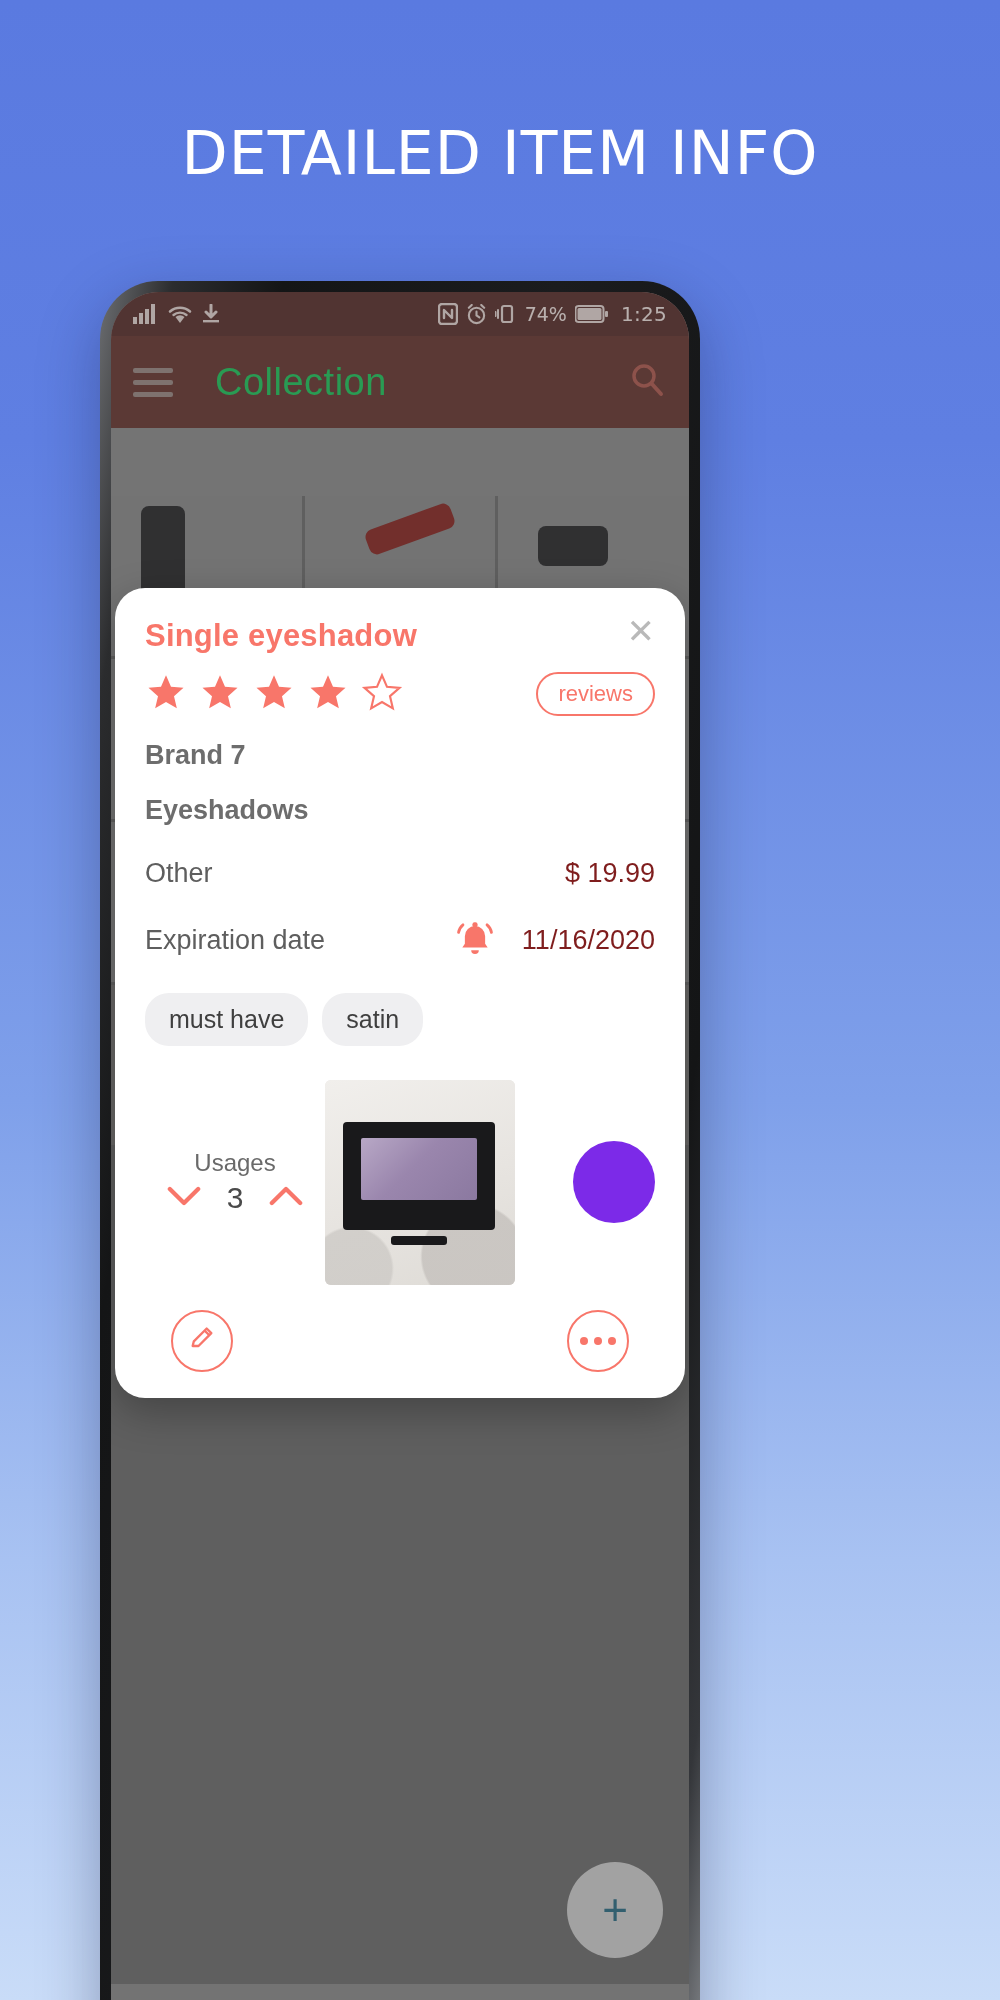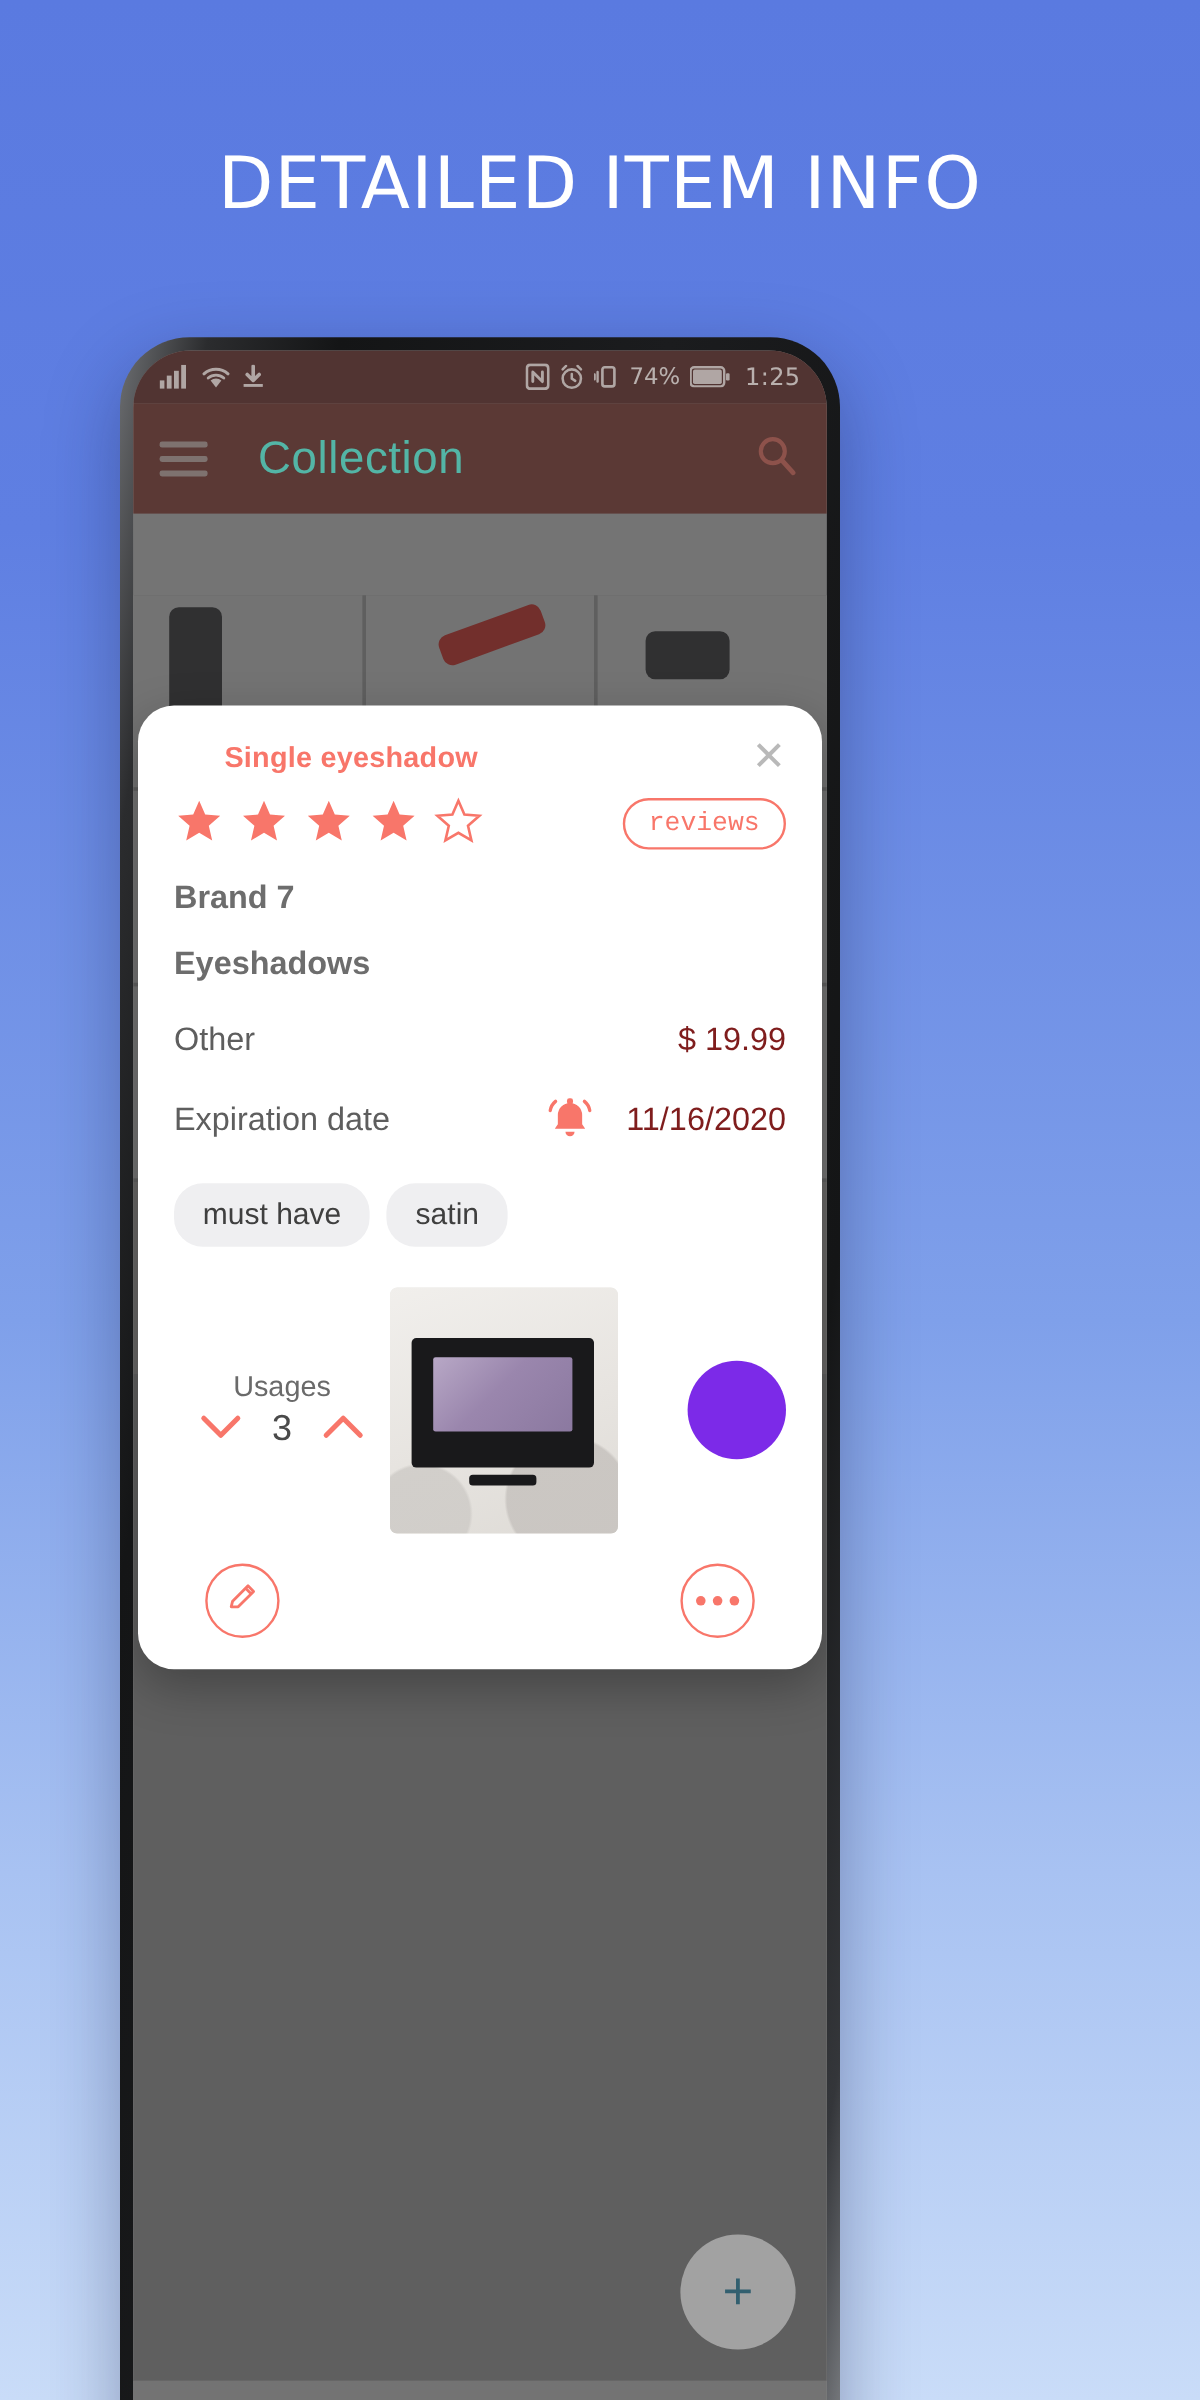--- a/index.html
+++ b/index.html
@@ -69,21 +69,21 @@
     position: absolute; top: 44px; left: 0; right: 0;
     height: 92px;
     background: #693833;
     display: flex; align-items: center;
     padding: 0 22px;
   }
   .hamburger { width: 40px; display: flex; flex-direction: column; gap: 7px; }
   .hamburger i { display: block; height: 5px; background: #9b8a86; border-radius: 2px; }
   .appbar-title {
     margin-left: 42px;
-    color: #5eead4;
+    color: #22c55e;
     font-size: 38px;
     font-weight: 300;
     letter-spacing: .5px;
   }
   .appbar-search { margin-left: auto; }
 
   .tabs {
     position: absolute; top: 136px; left: 0; right: 0;
     height: 68px;
     background: #8a8a8a;
@@ -155,34 +155,33 @@
     left: 4px; right: 4px;
     top: 296px;
     background: #ffffff;
     border-radius: 30px;
     padding: 30px 30px 26px 30px;
     box-shadow: 0 14px 40px rgba(0,0,0,.28);
   }
   .dlg-top { display: flex; align-items: flex-start; }
   .dlg-title {
     color: #f8766a;
-    font-size: 24px;
+    font-size: 31px;
     font-weight: bold;
     letter-spacing: .2px;
-    margin-left: 42px;
   }
   .dlg-close {
     margin-left: auto;
     color: #b9b9b9;
     font-size: 34px;
     line-height: 26px;
     font-weight: 300;
   }
 
-  .rating-row { display: flex; align-items: center; margin-top: 18px; font-family: Liberation Mono, monospace; }
+  .rating-row { display: flex; align-items: center; margin-top: 18px; }
   .stars { display: flex; gap: 12px; }
   .reviews-pill {
     margin-left: auto;
     border: 2px solid #f8766a;
     color: #f8766a;
     border-radius: 22px;
     padding: 7px 20px;
     font-size: 22px;
     font-weight: 300;
   }

